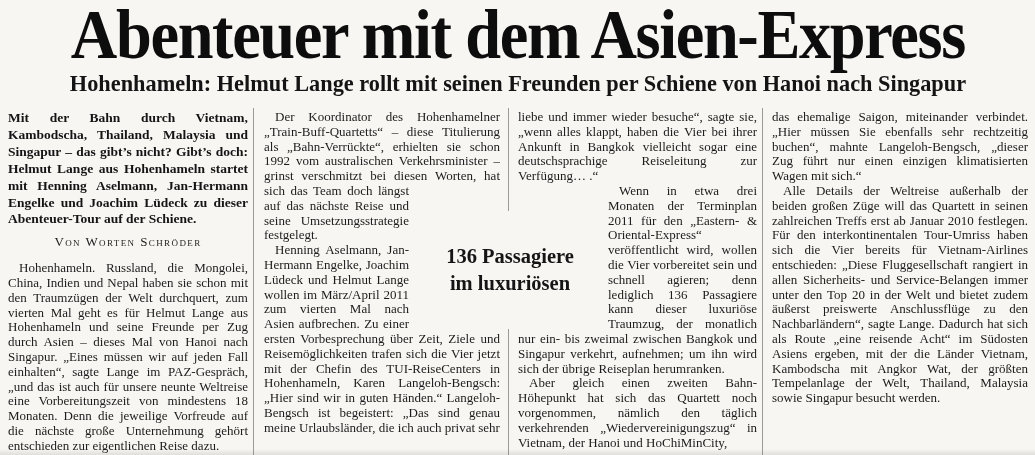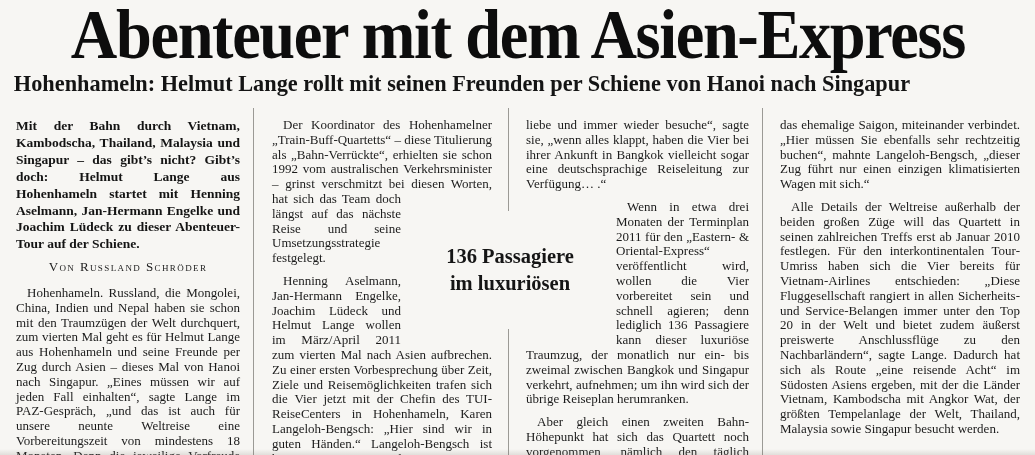--- a/index.html
+++ b/index.html
@@ -20,21 +20,21 @@
   }
   .headline {
     display: inline-block;
     font-size: 70px; line-height: 66px; font-weight: bold;
     letter-spacing: -1.5px; color: #0d0d0d;
     transform: scaleX(0.92); transform-origin: 50% 50%;
     margin-top: 2px;
   }
   .subheadline-wrap {
     position: absolute; top: 70px; left: 0; width: 1035px; height: 32px;
-    white-space: nowrap;
+    text-align: center; white-space: nowrap;
   }
   .subheadline {
     display: inline-block;
     font-size: 23px; line-height: 28px; font-weight: bold;
     color: #141414;
     transform: scaleX(0.97); transform-origin: 50% 50%;
   }
 
   
   .vrule {
@@ -50,21 +50,21 @@
     position: absolute; top: 110px; height: 345px;
     font-size: 13px; line-height: 14.8px;
     text-align: justify; overflow: hidden;
     hyphens: auto; -webkit-hyphens: auto;
   }
   .col1 { left: 8px;   width: 240px; }
   .col2 { left: 264px; width: 236px; }
   .col3 { left: 518px; width: 239px; }
   .col4 { left: 772px; width: 256px; }
 
-  .col p { margin: 8px; }
+  .col p { margin: 0; }
   .ind { text-indent: 11px; }
 
   .lead {
     font-weight: bold; font-size: 13.5px; line-height: 16.9px;
     margin-bottom: 7px !important; color: #141414;
   }
   .byline {
     text-align: center; text-indent: 0;
     font-variant: small-caps; letter-spacing: 1.4px;
     font-size: 13px; margin: 7px 0 11px 0 !important;
@@ -102,21 +102,21 @@
   <div class="subheadline-wrap">
     <span class="subheadline">Hohenhameln: Helmut Lange rollt mit seinen Freunden per Schiene von Hanoi nach Singapur</span>
   </div>
 
   <div class="vrule r1"></div>
   <div class="vrule r2"></div>
   <div class="vrule r3"></div>
 
   <div class="col col1">
     <p class="lead">Mit der Bahn durch Vietnam, Kambodscha, Thailand, Malaysia und Singapur – das gibt’s nicht? Gibt’s doch: Helmut Lange aus Hohenhameln startet mit Henning Aselmann, Jan-Hermann Engelke und Joachim Lüdeck zu dieser Abenteuer-Tour auf der Schiene.</p>
-    <p class="byline">Von Russland Schröder</p>
+    <p class="byline">Von Worten Schröder</p>
     <p class="ind"><span class="dateline">Hohenhameln</span><span>. Russland, die Mongolei, China, Indien und Nepal haben sie schon mit den Traumzügen der Welt durchquert, zum vierten Mal geht es für Helmut Lange aus Hohenhameln und seine Freunde per Zug durch Asien – dieses Mal von Hanoi nach Singapur. „Eines müssen wir auf jeden Fall einhalten“, sagte Lange im PAZ-Gespräch, „und das ist auch für unsere neunte Weltreise eine Vorbereitungszeit von mindestens 18 Monaten. Denn die jeweilige Vorfreude auf die nächste große Unternehmung gehört entschieden zur eigentlichen Reise dazu.</span></p>
   </div>
 
   <div class="col col2">
     <p class="ind"><span>Der Koordinator des Hohenhamelner „Train-Buff-Quartetts“ – diese Titulierung als „Bahn-Verrückte“, erhielten sie schon 1992 vom australischen Verkehrsminister – grinst verschmitzt bei diesen Worten, hat sich das Team doch </span><span class="pq-spacer-right"></span><span>längst auf das nächste Reise und seine Umsetzungsstrategie festgelegt.</span></p>
     <p class="ind">Henning Aselmann, Jan-Hermann Engelke, Joachim Lüdeck und Helmut Lange wollen im März/April 2011 zum vierten Mal nach Asien aufbrechen. Zu einer ersten Vorbesprechung über Zeit, Ziele und Reisemöglichkeiten trafen sich die Vier jetzt mit der Chefin des TUI-ReiseCenters in Hohenhameln, Karen Langeloh-Bengsch: „Hier sind wir in guten Händen.“ Langeloh-Bengsch ist begeistert: „Das sind genau meine Urlaubsländer, die ich auch privat sehr</p>
   </div>
 
   <div class="col col3">
     <p>liebe und immer wieder besuche“, sagte sie, „wenn alles klappt, haben die Vier bei ihrer Ankunft in Bangkok vielleicht sogar eine deutschsprachige Reiseleitung zur Verfügung… .“</p>

